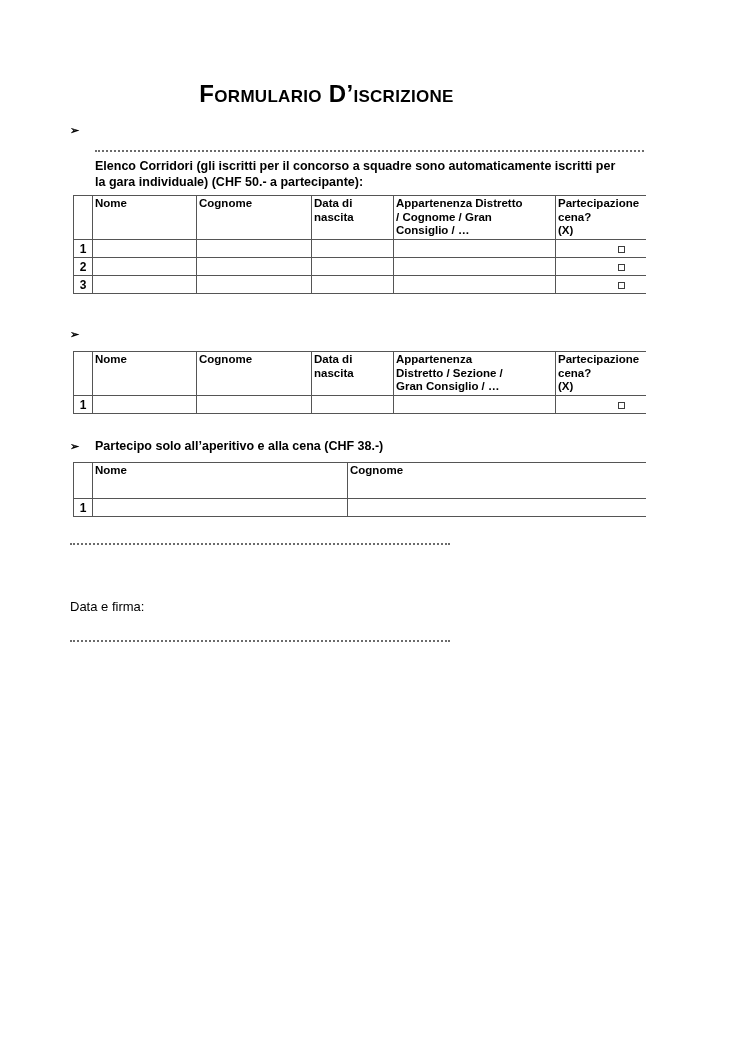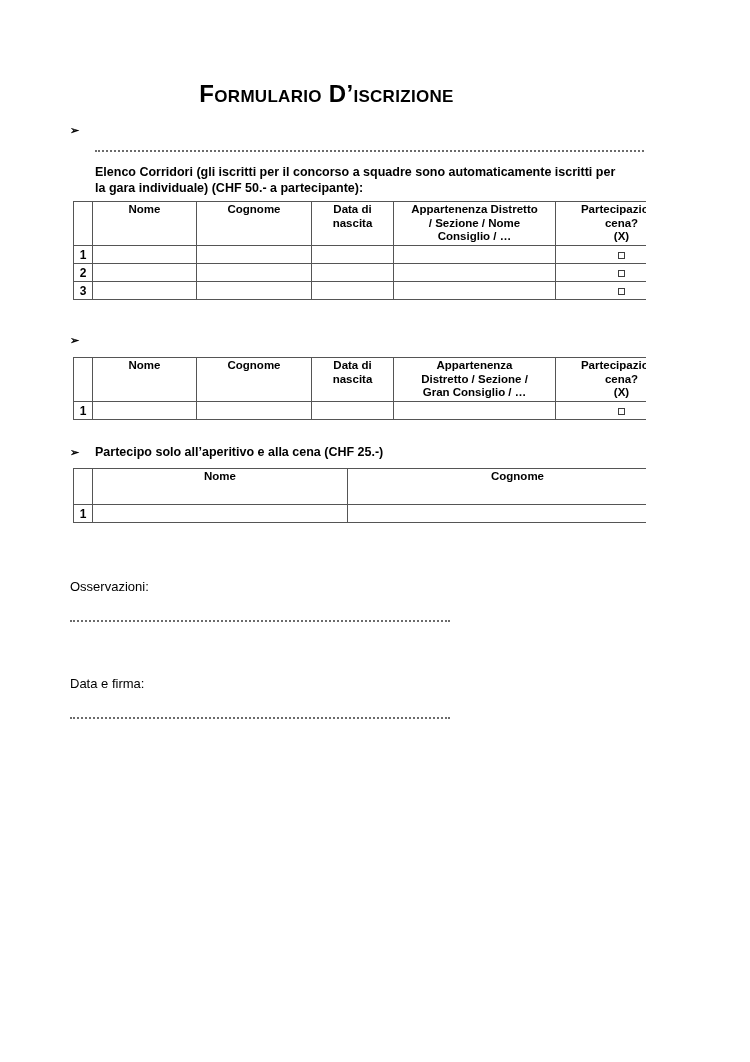--- a/index.html
+++ b/index.html
@@ -43,41 +43,41 @@
   .mt-sec2  { margin-top: 33px; }
   .mt-sec3  { margin-top: 25px; }
   .dotline {
     border-bottom: 2px dotted #6b6b6b;
     height: 1px;
   }
   .dotline.full  { width: 572px; margin-left: 25px; margin-top: 12px; }
   .dotline.short { width: 380px; margin-top: 26px; }
   .intro {
     margin-left: 25px;
-    margin-top: 13px;
+    margin-top: 7px;
     font-size: 12.5px;
     font-weight: bold;
     line-height: 15.5px;
     white-space: pre-line;
     width: 592px;
   }
   table {
     border-collapse: collapse;
     table-layout: fixed;
     margin-left: 3px;
     background: #fff;
   }
   .tbl-main { width: 614px; margin-top: 5px; }
   .tbl-cena { width: 614px; margin-top: 9px; }
   .tbl-apero { width: 614px; margin-top: 8px; }
   th, td { border: 1px solid #555; padding: 0; }
   th {
     font-size: 11.5px;
     font-weight: bold;
-    text-align: center;
+    text-align: left;
     vertical-align: top;
     line-height: 13.5px;
     white-space: pre-line;
     padding: 1px 2px 0 2px;
   }
   .tbl-main th, .tbl-cena th { height: 44px; }
   .tbl-apero th { height: 36px; }
   td { height: 18px; font-size: 12px; }
   td.rownum {
     font-weight: bold;
@@ -135,21 +135,21 @@
           <col class="c-cena">
       </colgroup>
       <tbody>
           <tr>
         <th></th>
         <th>Nome</th>
         <th>Cognome</th>
         <th>Data di
 nascita</th>
         <th>Appartenenza Distretto
-/ Sezione / Nome
+/ Cognome / Gran
 Consiglio / …</th>
         <th>Partecipazione
 cena?
 (X)</th>
       </tr>
       <tr>
         <td class="rownum">1</td>
         <td></td>
         <td></td>
         <td></td>
@@ -208,21 +208,21 @@
         <td></td>
         <td></td>
         <td></td>
         <td class="cena"><span class="checkbox"></span></td>
       </tr>
     </tbody>
       </table>
 
     <div class="bullet-row mt-sec3">
       <span class="glyph">➢</span>
-      <span>Partecipo solo all’aperitivo e alla cena (CHF 25.-)</span>
+      <span>Partecipo solo all’aperitivo e alla cena (CHF 38.-)</span>
     </div>
 
     <table class="tbl-apero">
       <colgroup>
         <col class="c-num">
           <col class="c-nome3">
           <col class="c-cogn3">
       </colgroup>
       <tbody>
           <tr>
@@ -231,20 +231,19 @@
         <th>Cognome</th>
       </tr>
       <tr>
         <td class="rownum">1</td>
         <td></td>
         <td></td>
       </tr>
     </tbody>
       </table>
 
-    <div class="plain-label osservazioni">Osservazioni:</div>
     <div class="dotline short"></div>
 
     <div class="plain-label datafirma">Data e firma:</div>
     <div class="dotline short"></div>
 
   </div>
 </div>
 
 </body></html>

